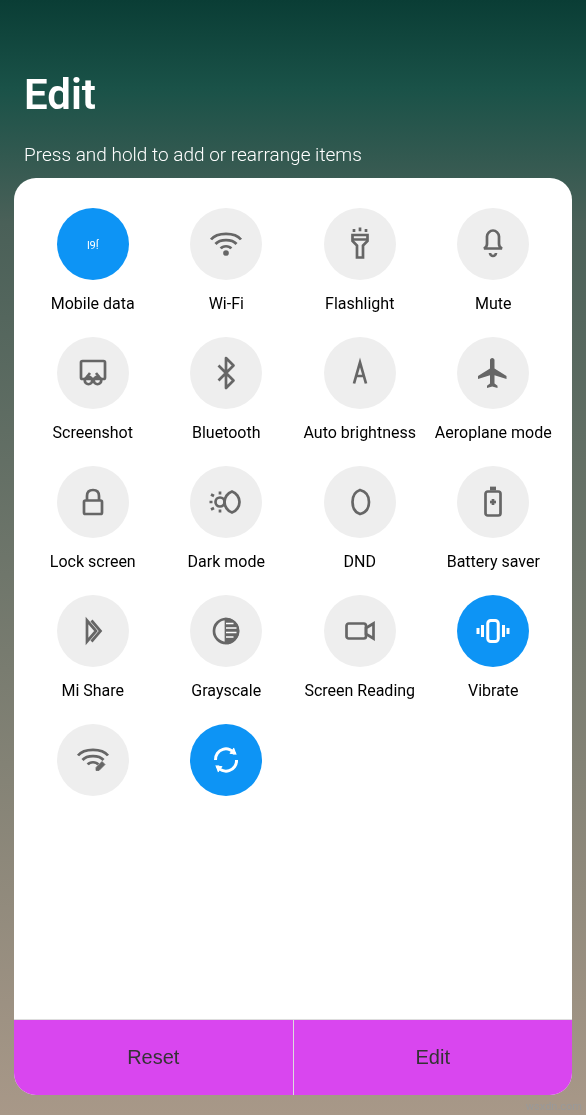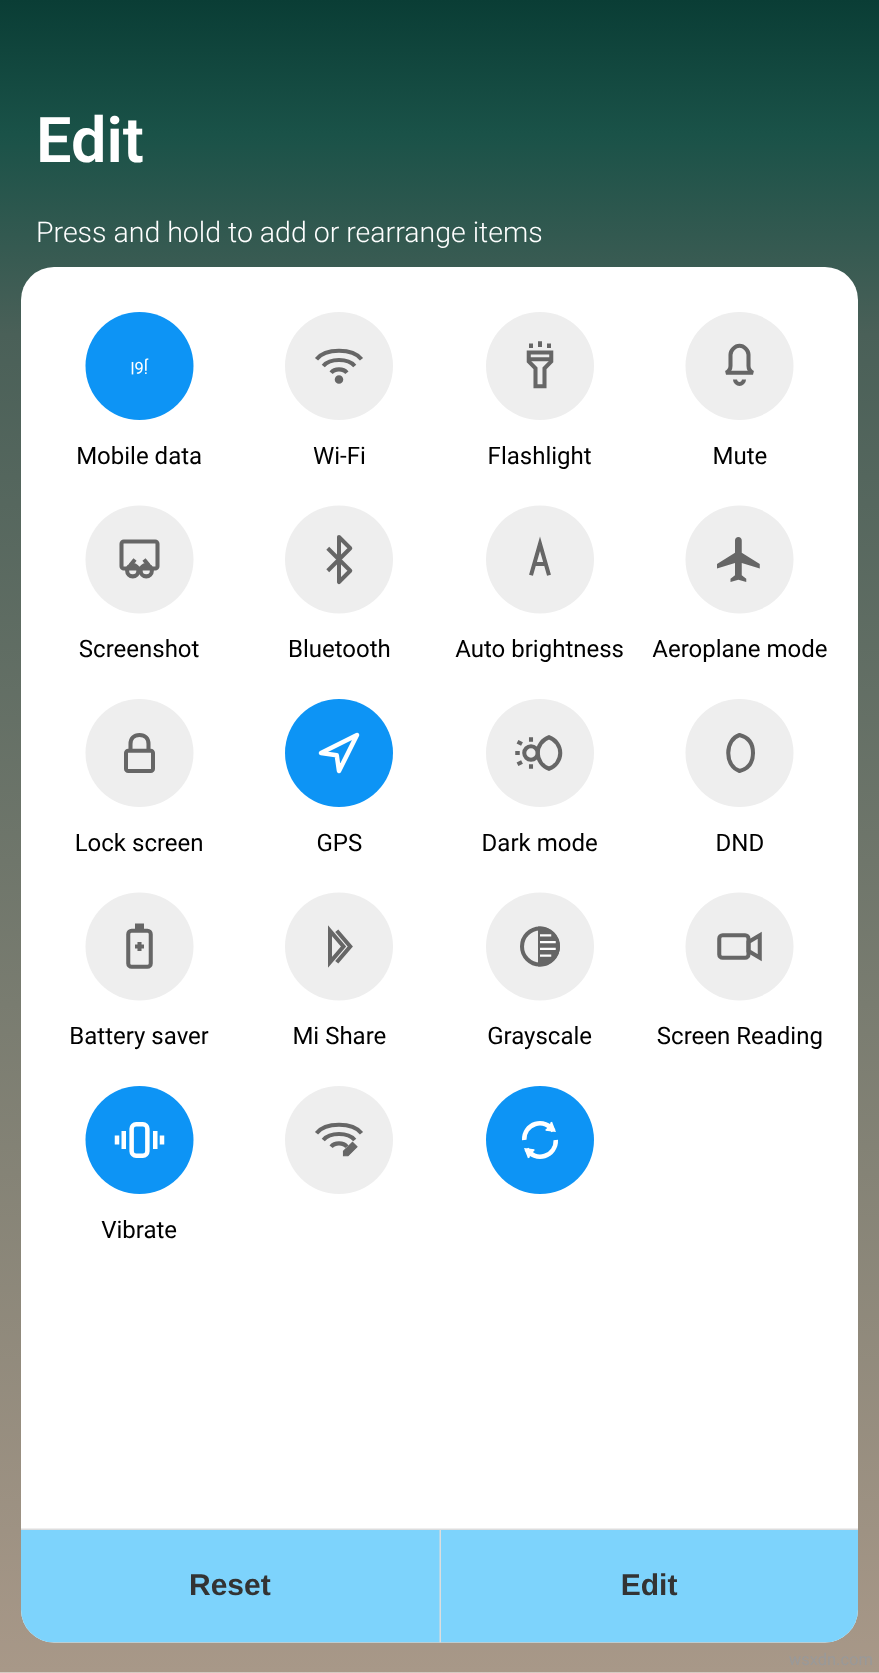--- a/index.html
+++ b/index.html
@@ -90,24 +90,24 @@
       display: flex;
       border-top: 1px solid #ddd;
       height: 76px;
     }
     .footer-btn {
       flex: 1;
       display: flex;
       align-items: center;
       justify-content: center;
       font-size: 20px;
-      font-weight: 700;
+      font-weight: 400;
       color: #333;
       cursor: pointer;
-      background: #7dd3fc;
+      background: #d946ef;
       border: none;
     }
     .footer-btn:first-child {
       border-right: 1px solid #ddd;
     }
     .watermark {
       position: absolute;
       bottom: 2px;
       right: 4px;
       font-size: 11px;
@@ -205,28 +205,20 @@
         <div class="tile">
           <div class="tile-icon inactive">
             <svg viewBox="0 0 24 24" fill="none" stroke="currentColor" stroke-width="1.8">
               <rect x="6" y="11" width="12" height="9" rx="1"></rect>
               <path d="M8 11 L8 8 C8 5.5 9.5 4 12 4 C14.5 4 16 5.5 16 8 L16 11"></path>
             </svg>
           </div>
           <div class="tile-label">Lock screen</div>
         </div>
         <div class="tile">
-          <div class="tile-icon active">
-            <svg viewBox="0 0 24 24" fill="none" stroke="currentColor" stroke-width="2">
-              <path d="M4 12 L20 4 L12 20 L11 13 L4 12 Z" stroke-linejoin="round"></path>
-            </svg>
-          </div>
-          <div class="tile-label">GPS</div>
-        </div>
-        <div class="tile">
           <div class="tile-icon inactive">
             <svg viewBox="0 0 24 24" fill="none" stroke="currentColor" stroke-width="1.8">
               <circle cx="8" cy="12" r="3"></circle>
               <path d="M4 8 L2 7 M3 12 L1 12 M4 16 L2 17 M8 7 L8 5 M8 17 L8 19"></path>
               <path d="M16 5 C13 6 11 9 11 12 C11 15 13 18 16 19 C19 18 21 15 21 12 C21 9 19 6 16 5 Z"></path>
             </svg>
           </div>
           <div class="tile-label">Dark mode</div>
         </div>
         <div class="tile">

